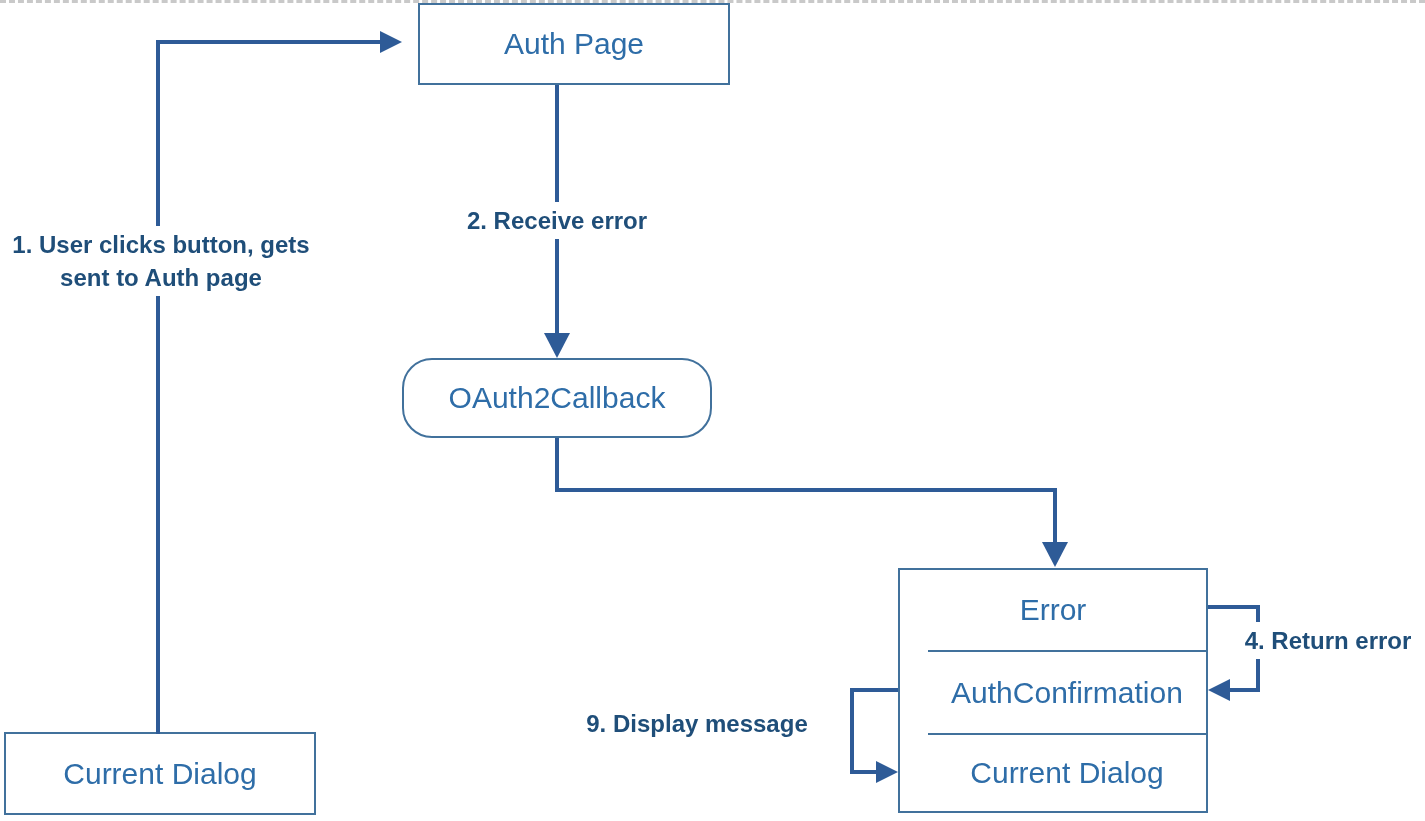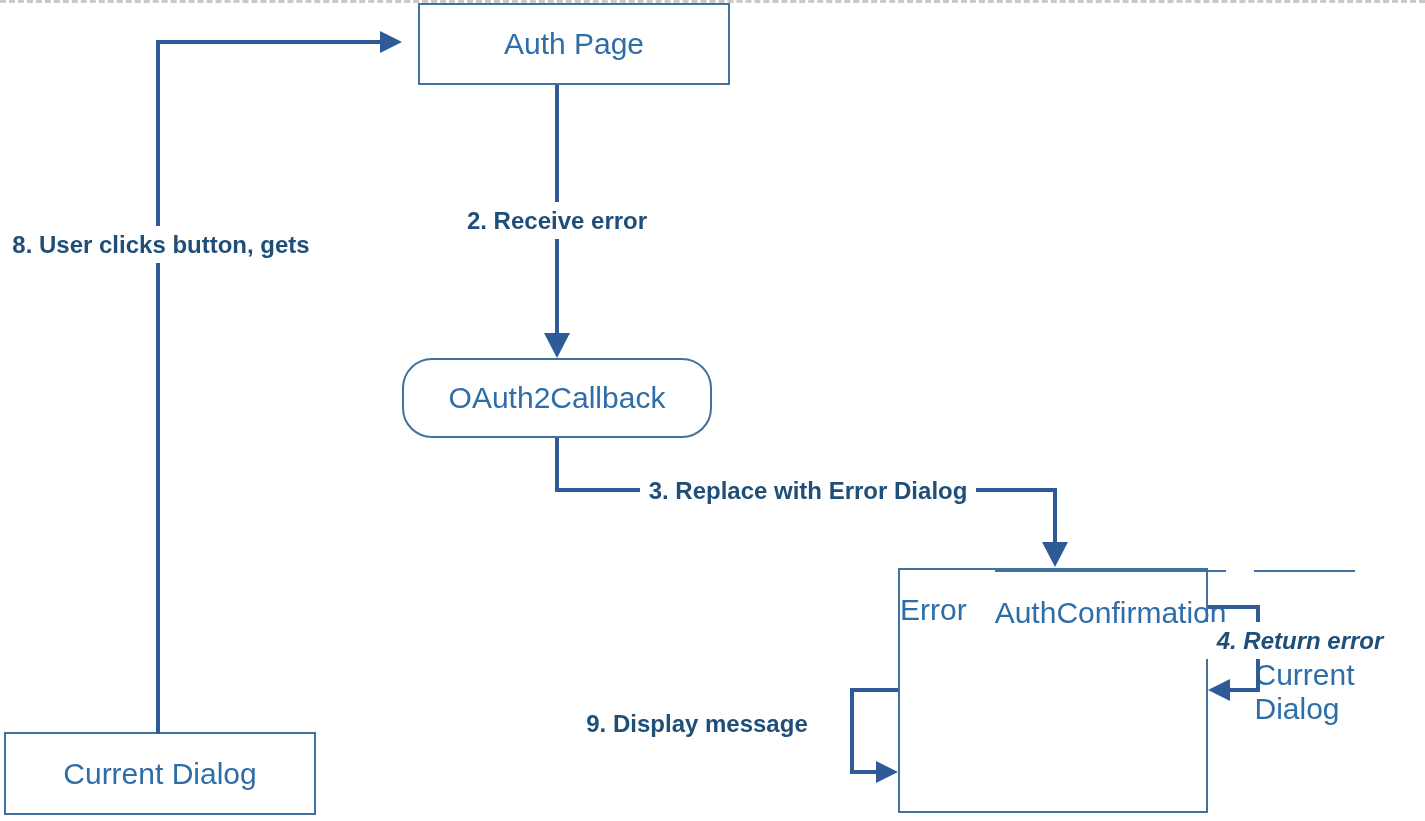--- a/index.html
+++ b/index.html
@@ -28,21 +28,21 @@
     background:#fff;
     color:var(--box-text);
     font-size:30px;
     display:flex;align-items:center;justify-content:center;
     text-align:center;
   }
   .stack{
     position:absolute;
     border:2px solid var(--box-border);
     background:#fff;
-    display:flex;
+    display:flex;flex-direction:column;
   }
   .stack .cell{
     color:var(--box-text);
     font-size:30px;
     display:flex;align-items:center;justify-content:center;
   }
   .stack .cell + .cell{border-top:2px solid var(--box-border);margin-left:28px;}
   .line{position:absolute;background:var(--connector);}
   .arrow{position:absolute;width:0;height:0;}
   .arrow-right{border-top:11px solid transparent;border-bottom:11px solid transparent;border-left:22px solid var(--connector);}
@@ -104,26 +104,26 @@
   <div class="line" style="left:1256px;top:605px;width:4px;height:87px;"></div>
   <div class="line" style="left:1230px;top:688px;width:30px;height:4px;"></div>
   <div class="arrow arrow-left" style="left:1208px;top:679px;"></div>
 
   <div class="line" style="left:850px;top:688px;width:48px;height:4px;"></div>
   <div class="line" style="left:850px;top:688px;width:4px;height:86px;"></div>
   <div class="line" style="left:850px;top:770px;width:26px;height:4px;"></div>
   <div class="arrow arrow-right" style="left:876px;top:761px;"></div>
 
   <div class="note" style="left:0px;top:226px;width:322px;">
-    <div>8. User clicks button, gets</div>
+    <div>1. User clicks button, gets</div>
+    <div>sent to Auth page</div>
   </div>
 
   <div class="note" style="left:452px;top:202px;width:210px;">2. Receive error</div>
 
-  <div class="note" style="left:640px;top:472px;width:336px;">3. Replace with Error Dialog</div>
 
-  <div class="note" style="left:1206px;top:622px;width:188px;font-style:italic;">4. Return error</div>
+  <div class="note" style="left:1234px;top:622px;width:188px;">4. Return error</div>
 
   <div class="note" style="left:557px;top:705px;width:280px;">
     <div>9. Display message</div>
   </div>
 
 </div>
 
 </body></html>

